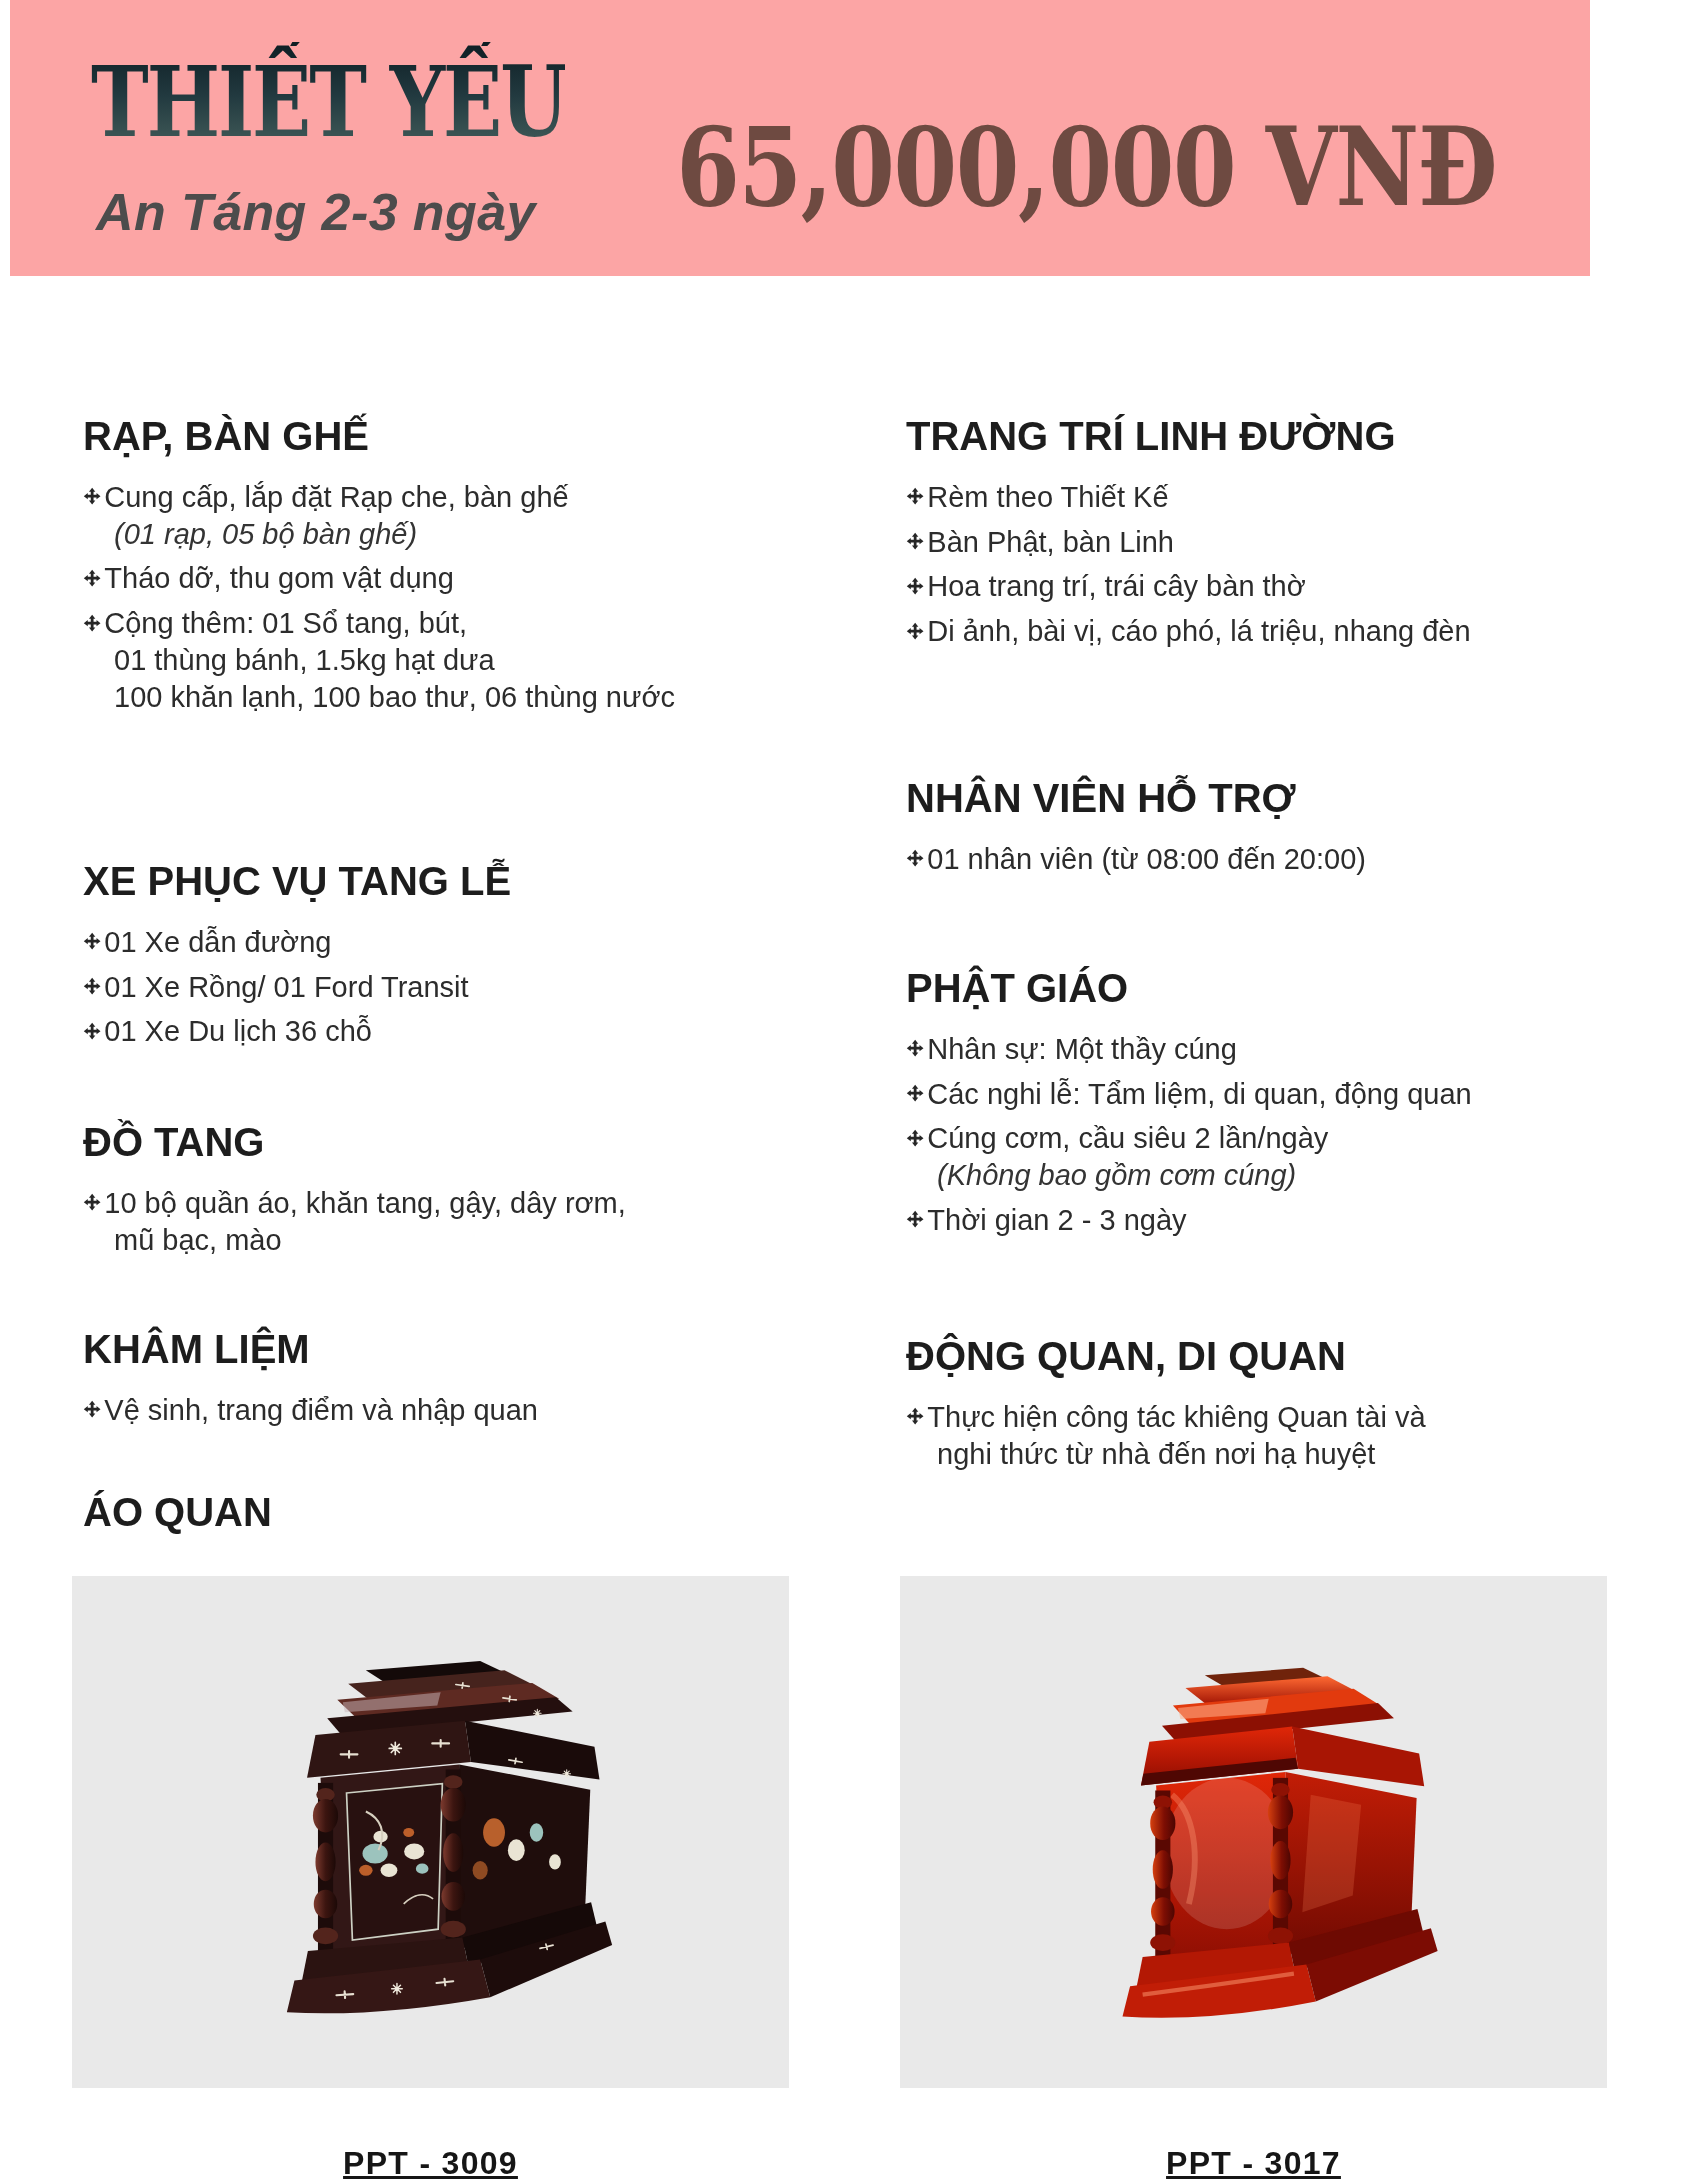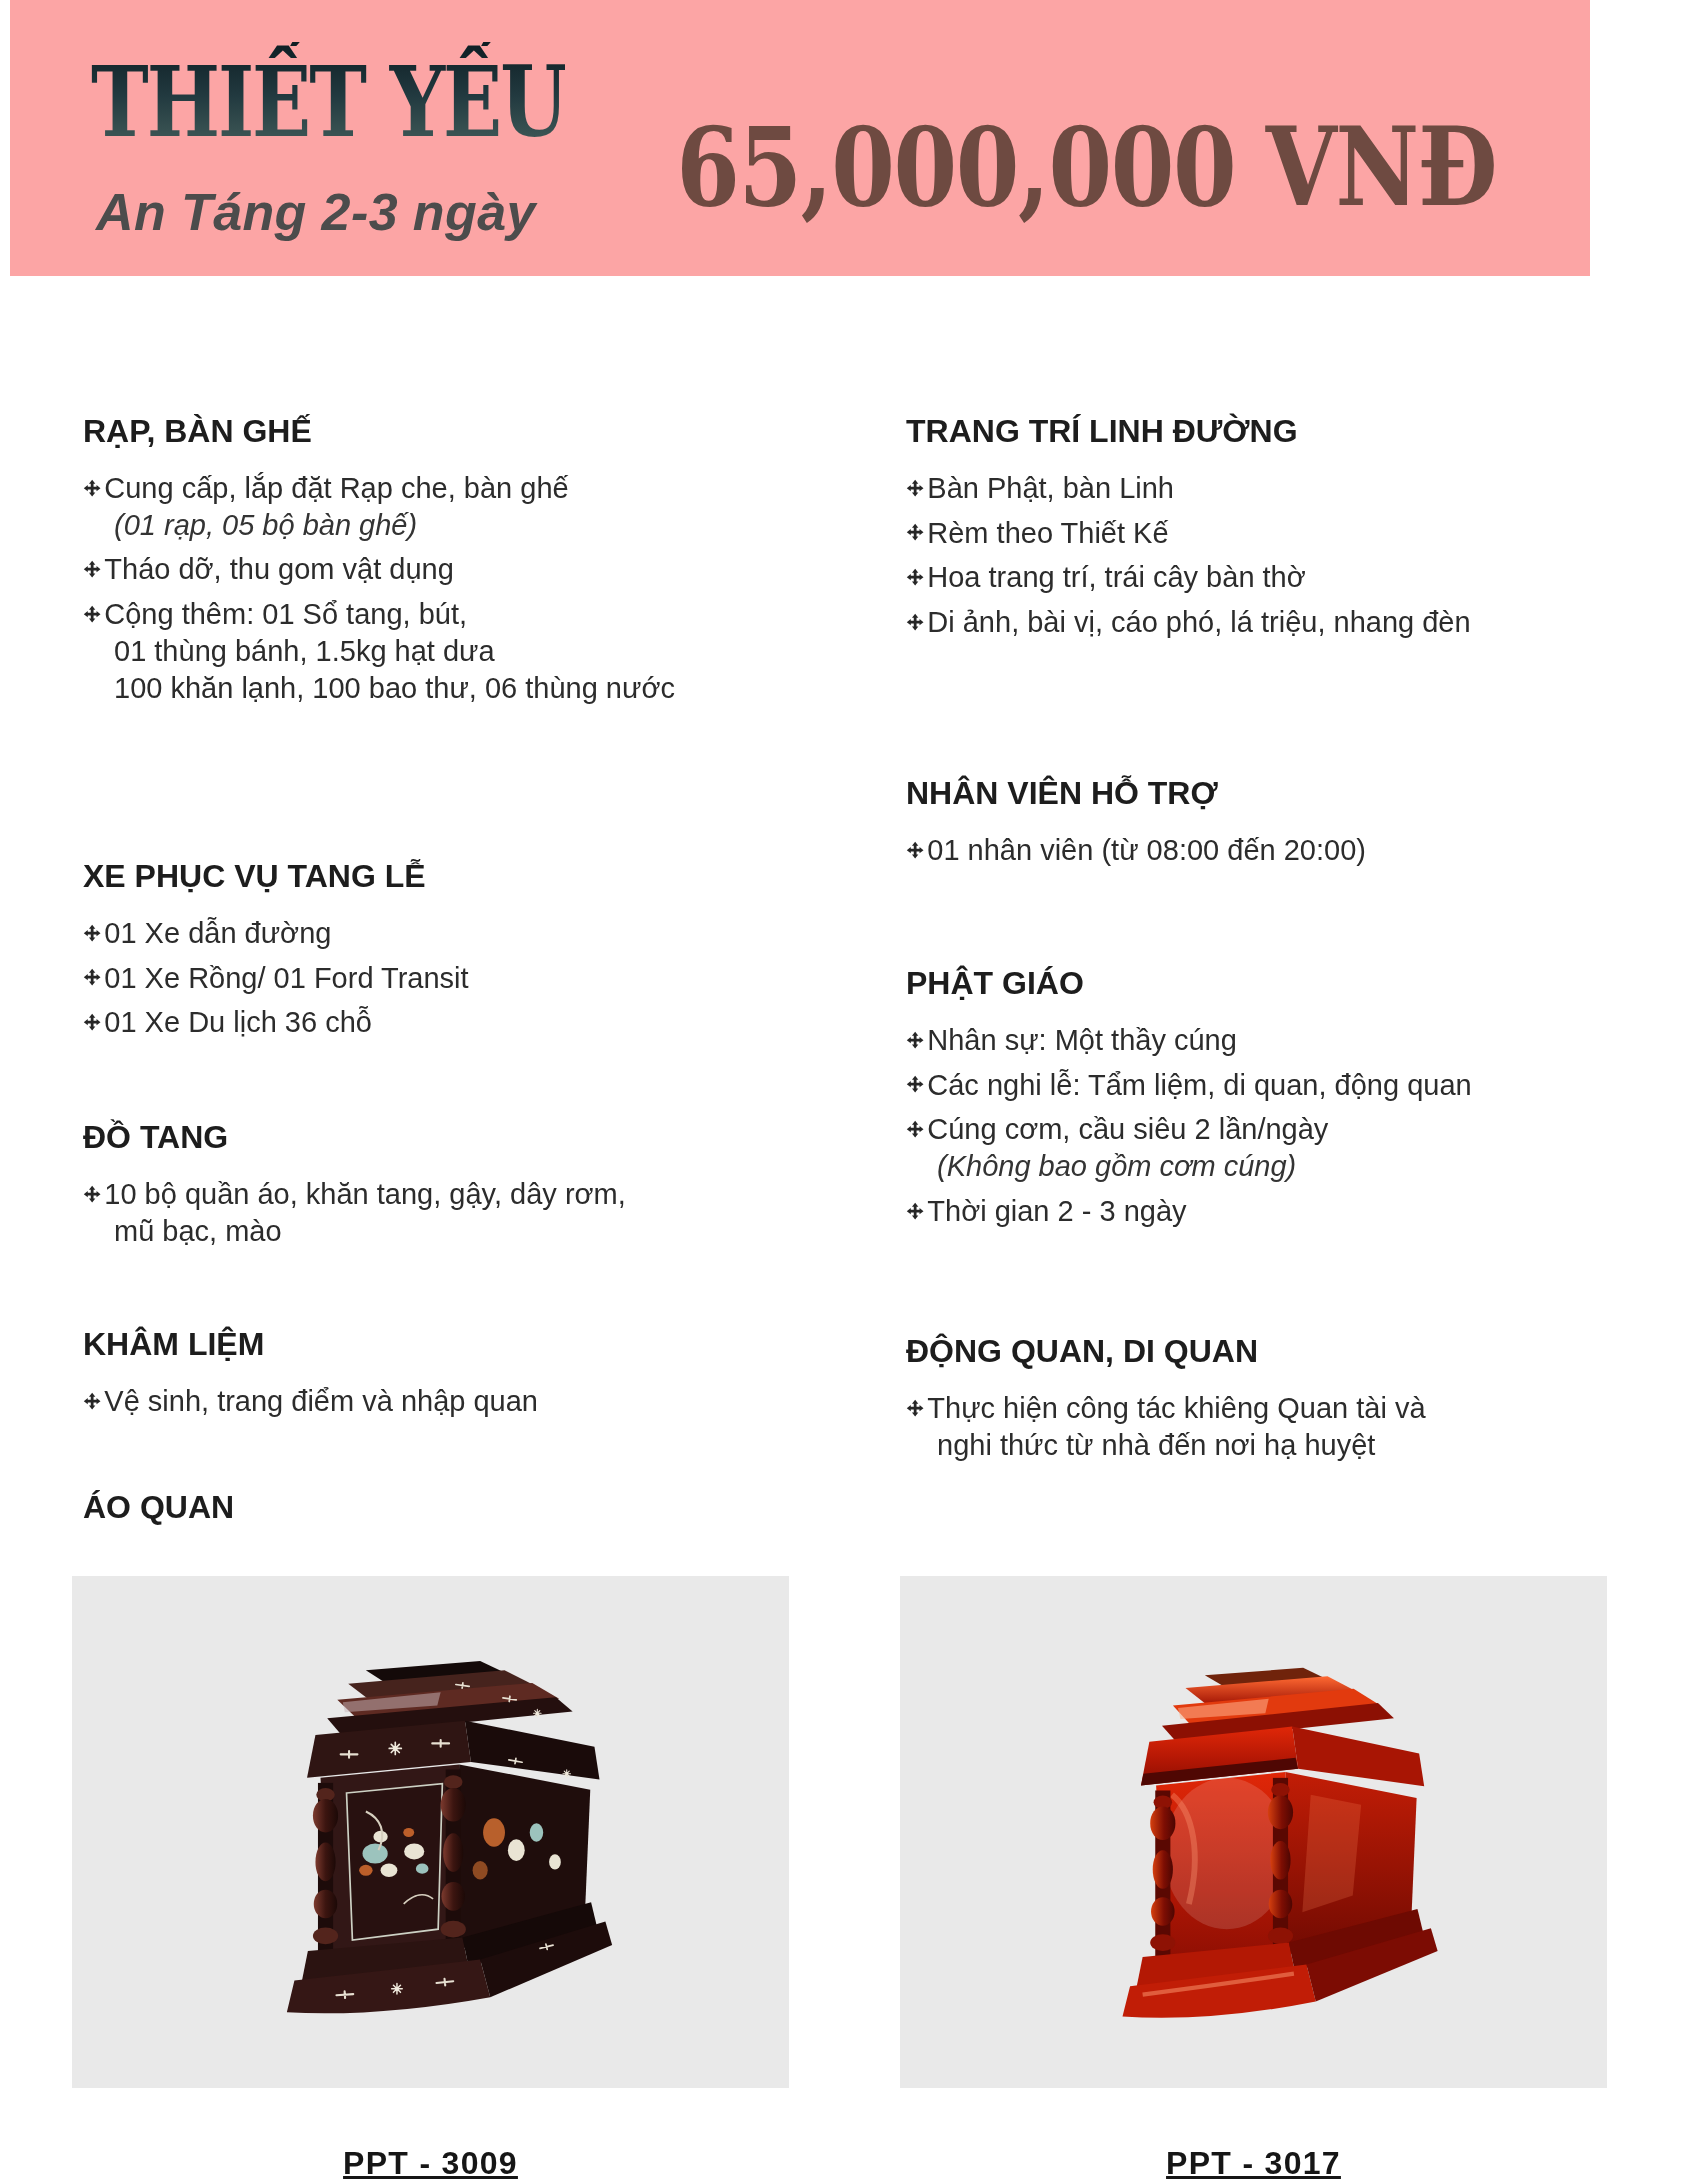--- a/index.html
+++ b/index.html
@@ -21,21 +21,21 @@
 
   
   .col{position:absolute;top:0;height:2393px;}
   #col-left{left:83px;width:738px;}
   #col-right{left:906px;width:786px;}
   .section{position:absolute;left:0;right:0;}
   #col-left  .s0{top:414px;}  #col-left  .s1{top:859px;} #col-left .s2{top:1120px;}
   #col-left  .s3{top:1327px;} #col-left  .s4{top:1490px;}
   #col-right .s0{top:414px;}  #col-right .s1{top:776px;} #col-right .s2{top:966px;}
   #col-right .s3{top:1334px;}
-  .sec-heading{margin:0 0 20px;font-size:32px;line-height:1.12;font-weight:700;
+  .sec-heading{margin:0 0 20px;font-size:40px;line-height:1.12;font-weight:700;
       color:#1d1d1d;letter-spacing:0;white-space:nowrap;}
   .item{margin:0 0 7.9px;}
   .line{display:flex;align-items:flex-start;}
   .bullet{flex:none;width:18.3px;height:18.3px;margin-top:8.7px;}
   .bullet svg{display:block;width:100%;height:100%;}
   .line-text{margin-left:3px;font-size:29px;line-height:1.27;color:#2c2c2c;white-space:nowrap;}
   .line.cont{padding-left:31px;}
   .line.cont .line-text{margin-left:0;}
   .line.italic .line-text{font-style:italic;color:#343434;}
 
@@ -173,31 +173,31 @@
 <div class="col" id="col-right">
     <section class="section s0">
       <h2 class="sec-heading">TRANG TRÍ LINH ĐƯỜNG</h2>
       <div class="item">
         <div class="line first">
           <span class="bullet">
             <svg viewBox="-23 -23 46 46">
               <path fill="#262626" d="M0,-21 L8,-11 L3.5,-11 L3.5,-3.5 L11,-3.5 L11,-8 L21,0 L11,8 L11,3.5 L3.5,3.5 L3.5,11 L8,11 L0,21 L-8,11 L-3.5,11 L-3.5,3.5 L-11,3.5 L-11,8 L-21,0 L-11,-8 L-11,-3.5 L-3.5,-3.5 L-3.5,-11 L-8,-11 Z"></path>
             </svg>
           </span>
+          <span class="line-text">Rèm theo Thiết Kế</span>
+        </div>
+      </div>
+      <div class="item">
+        <div class="line first">
+          <span class="bullet">
+            <svg viewBox="-23 -23 46 46">
+              <path fill="#262626" d="M0,-21 L8,-11 L3.5,-11 L3.5,-3.5 L11,-3.5 L11,-8 L21,0 L11,8 L11,3.5 L3.5,3.5 L3.5,11 L8,11 L0,21 L-8,11 L-3.5,11 L-3.5,3.5 L-11,3.5 L-11,8 L-21,0 L-11,-8 L-11,-3.5 L-3.5,-3.5 L-3.5,-11 L-8,-11 Z"></path>
+            </svg>
+          </span>
           <span class="line-text">Bàn Phật, bàn Linh</span>
-        </div>
-      </div>
-      <div class="item">
-        <div class="line first">
-          <span class="bullet">
-            <svg viewBox="-23 -23 46 46">
-              <path fill="#262626" d="M0,-21 L8,-11 L3.5,-11 L3.5,-3.5 L11,-3.5 L11,-8 L21,0 L11,8 L11,3.5 L3.5,3.5 L3.5,11 L8,11 L0,21 L-8,11 L-3.5,11 L-3.5,3.5 L-11,3.5 L-11,8 L-21,0 L-11,-8 L-11,-3.5 L-3.5,-3.5 L-3.5,-11 L-8,-11 Z"></path>
-            </svg>
-          </span>
-          <span class="line-text">Rèm theo Thiết Kế</span>
         </div>
       </div>
       <div class="item">
         <div class="line first">
           <span class="bullet">
             <svg viewBox="-23 -23 46 46">
               <path fill="#262626" d="M0,-21 L8,-11 L3.5,-11 L3.5,-3.5 L11,-3.5 L11,-8 L21,0 L11,8 L11,3.5 L3.5,3.5 L3.5,11 L8,11 L0,21 L-8,11 L-3.5,11 L-3.5,3.5 L-11,3.5 L-11,8 L-21,0 L-11,-8 L-11,-3.5 L-3.5,-3.5 L-3.5,-11 L-8,-11 Z"></path>
             </svg>
           </span>
           <span class="line-text">Hoa trang trí, trái cây bàn thờ</span>

